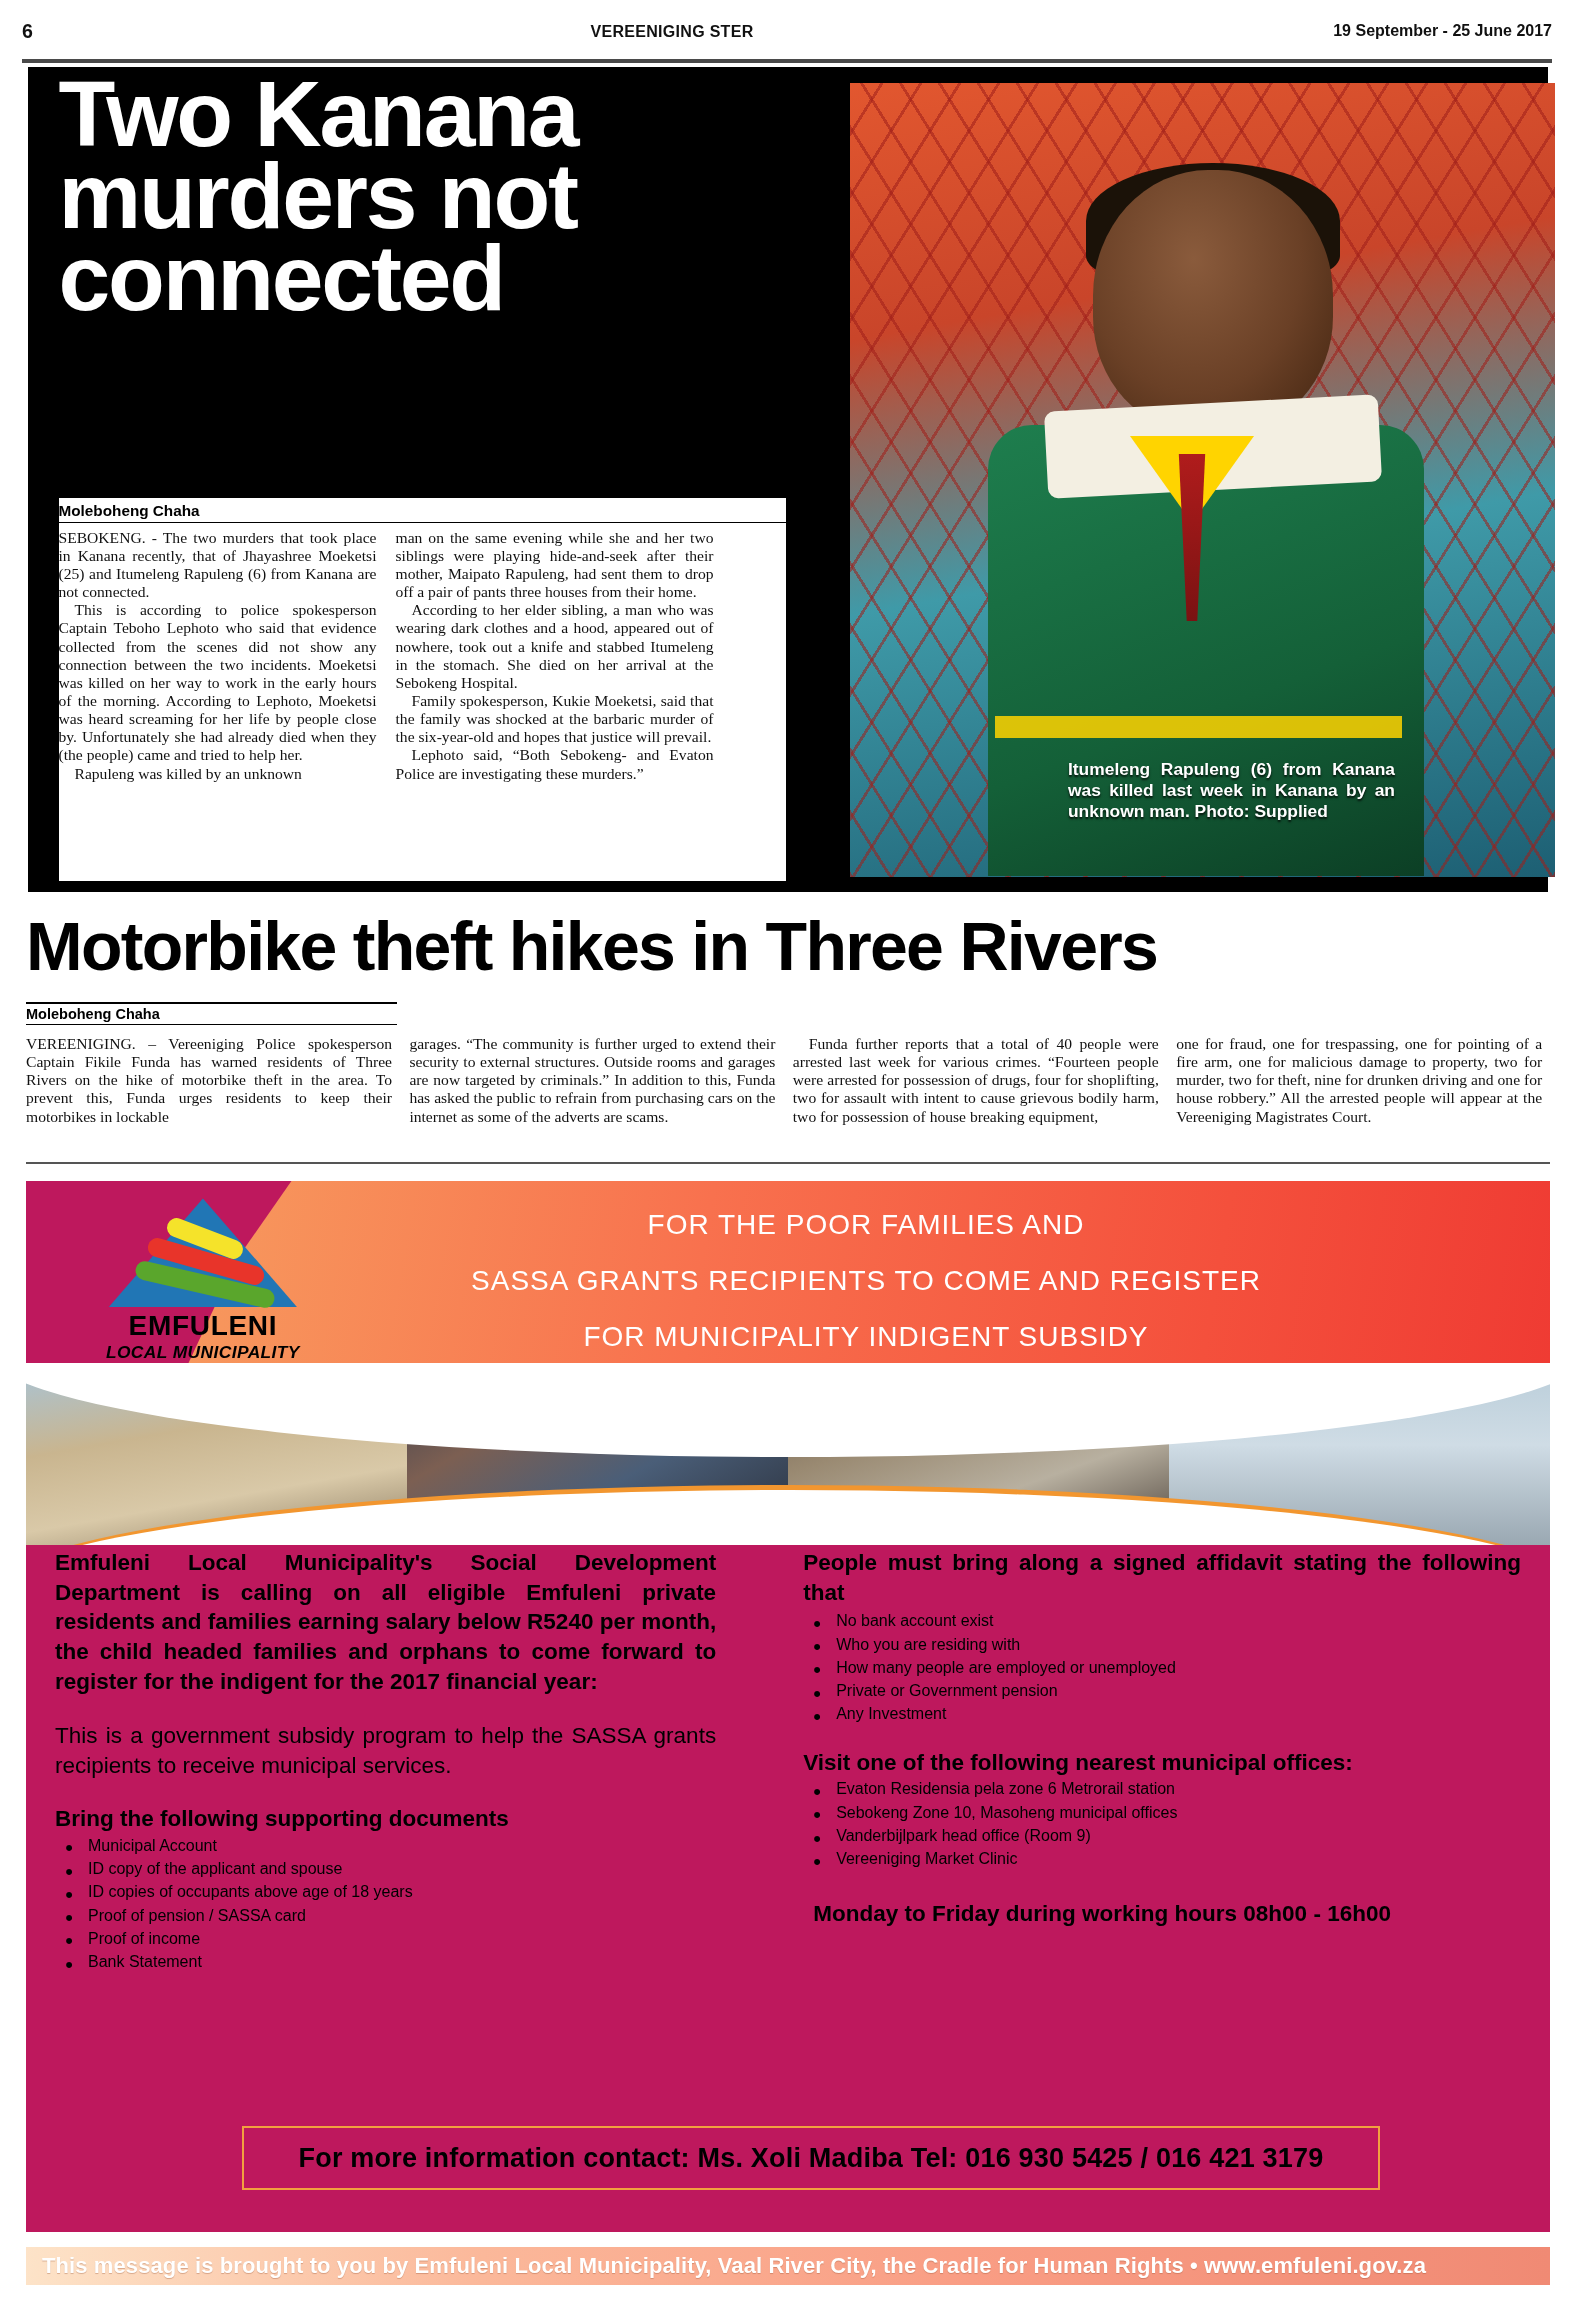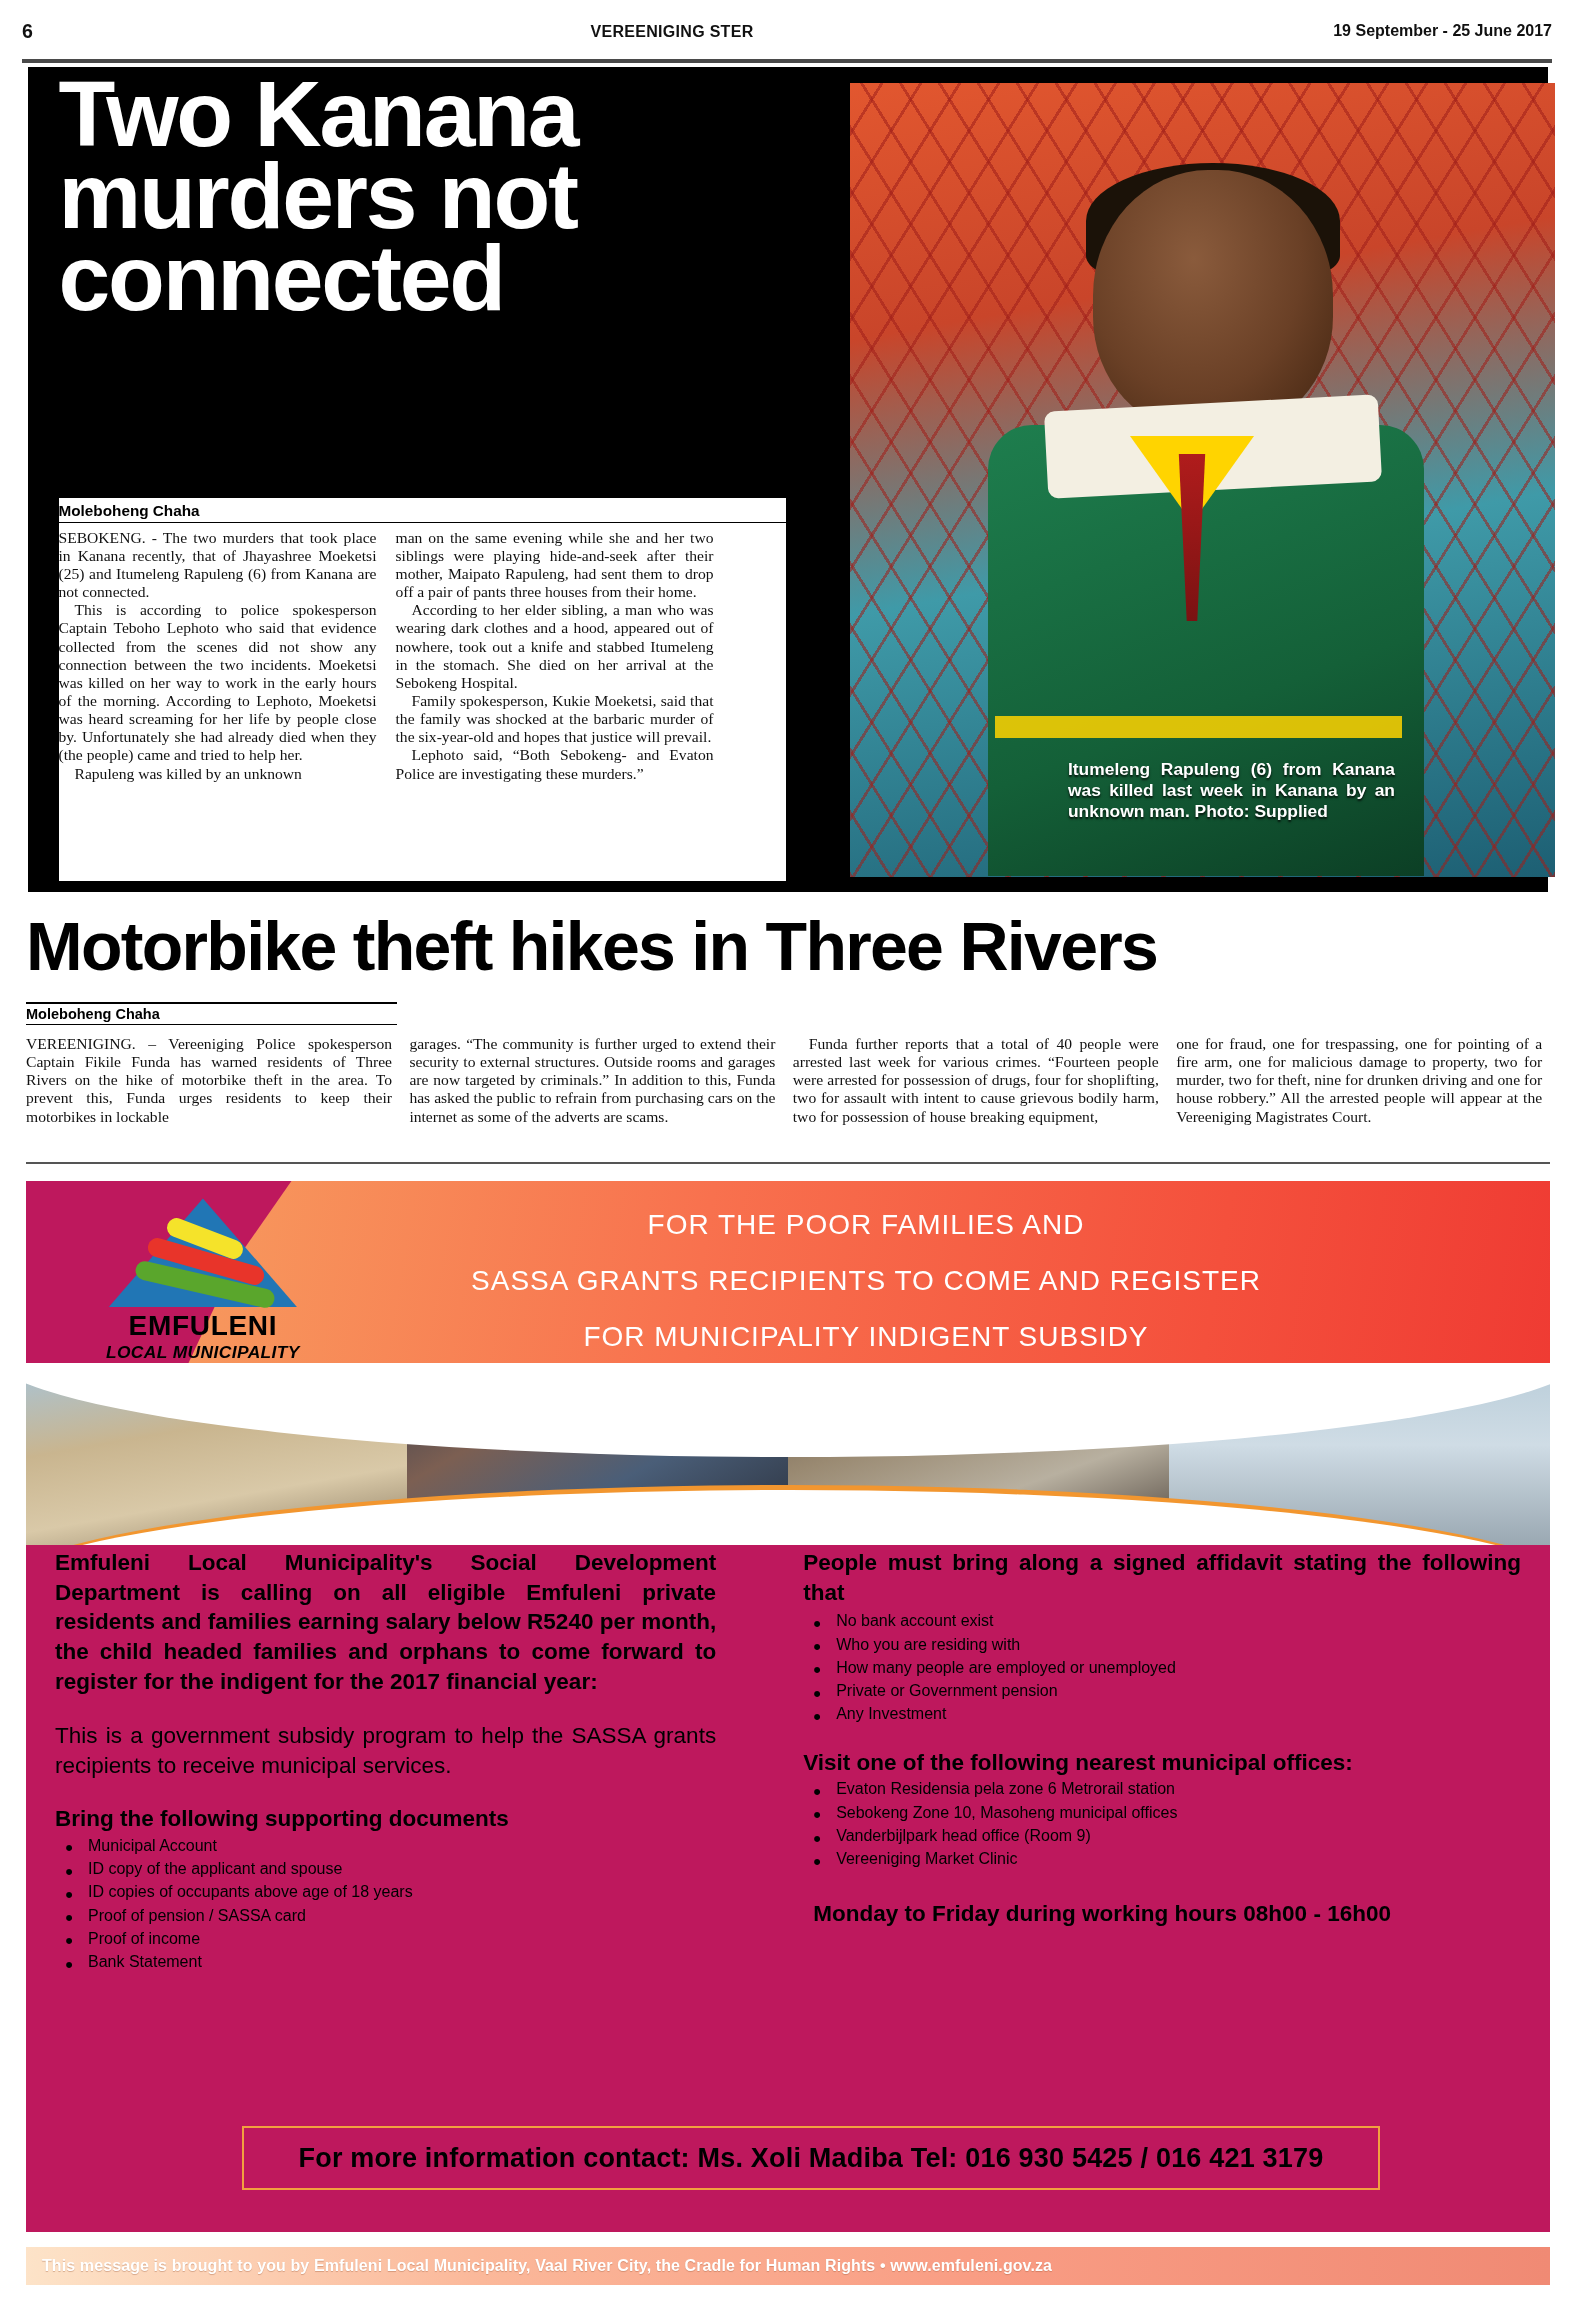--- a/index.html
+++ b/index.html
@@ -131,21 +131,21 @@
 
   .contact-box{position:absolute;left:216px;top:945px;width:1134px;height:60px;
     border:2.2px solid #f2a13f;display:flex;align-items:center;justify-content:center;}
   .contact-text{font-family:"Liberation Sans Narrow","Liberation Sans",sans-serif;font-weight:bold;
     font-size:27px;color:#000;letter-spacing:0.2px;}
 
   .footer-bar{position:absolute;left:26px;top:2247px;width:1524px;height:38px;
     background:linear-gradient(90deg,#fde3c8 0%,#fbb89a 30%,#f99d84 62%,#f08a74 100%);
     display:flex;align-items:center;}
   .footer-text{font-family:"Liberation Sans Narrow","Liberation Sans",sans-serif;font-weight:bold;
-    font-size:16px;color:#fff;padding-left:16px;letter-spacing:0.1px;
+    font-size:22px;color:#fff;padding-left:16px;letter-spacing:0.1px;
     text-shadow:0 0.7px 0.7px rgba(150,80,50,.35);}
 </style>
 </head>
 <body>
 
 <div class="page">
 
   <div class="masthead">
     <div class="mh-page-no">6</div>
     <div class="mh-title">VEREENIGING STER</div>

